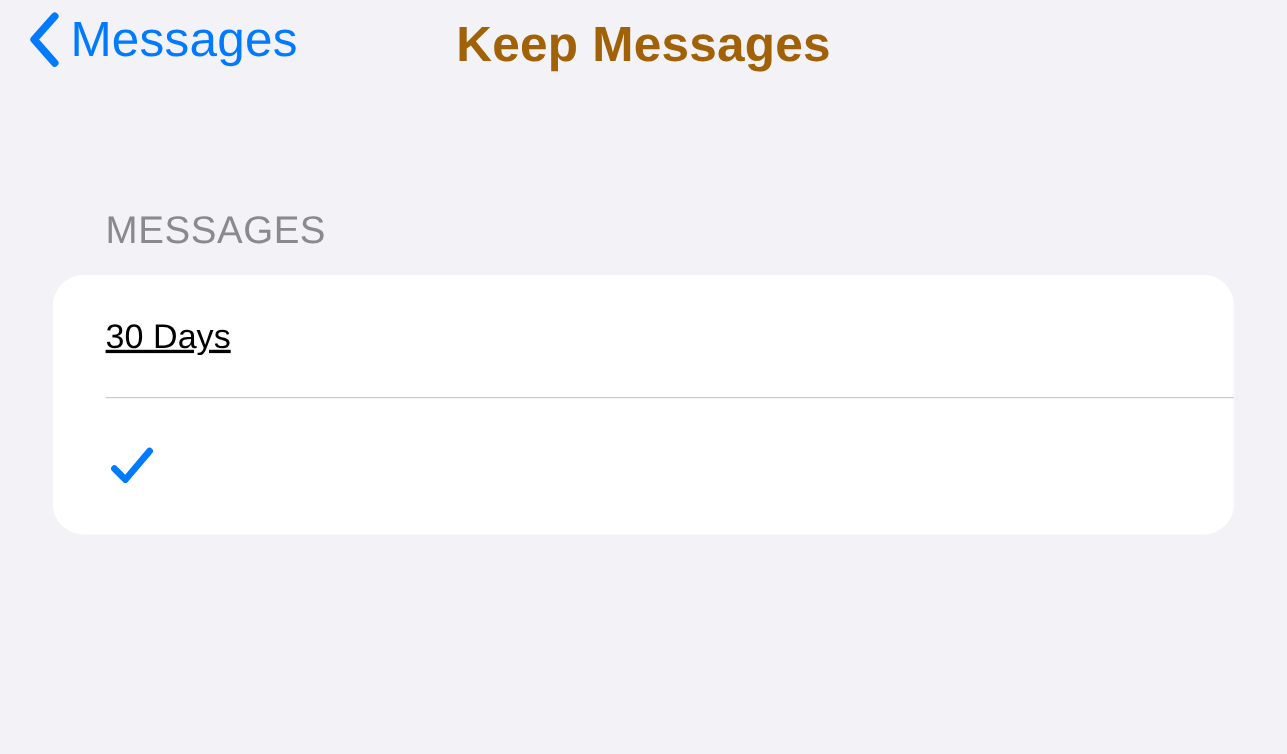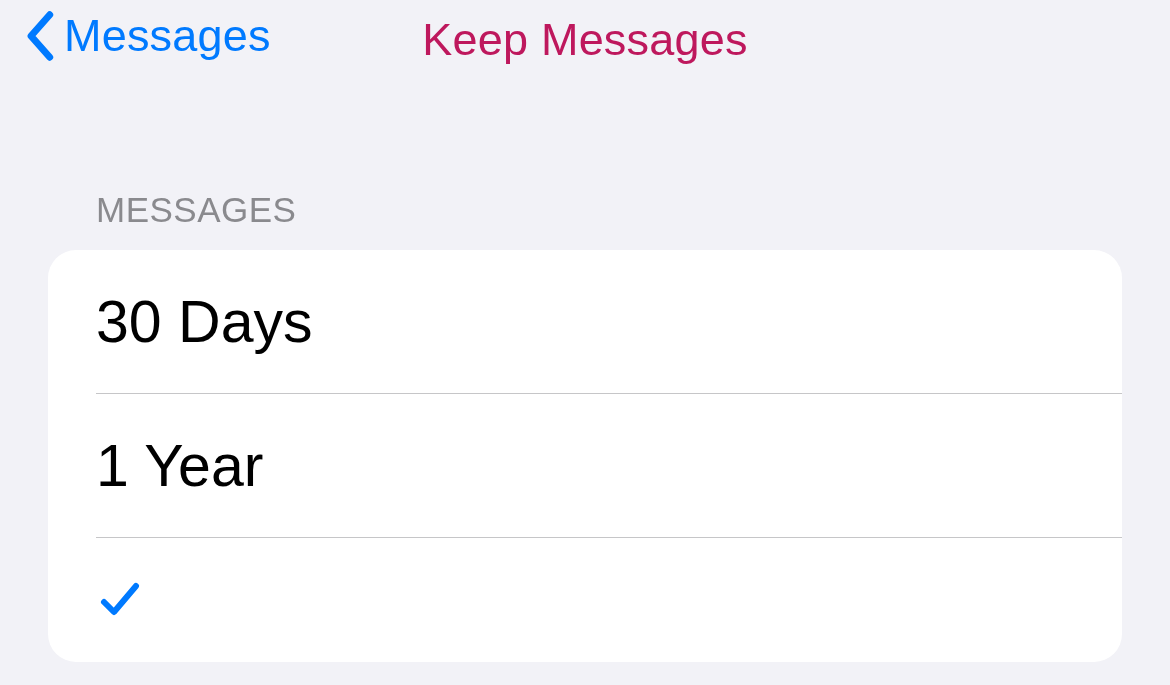--- a/index.html
+++ b/index.html
@@ -41,22 +41,22 @@
     }
     .back-chevron svg {
       width: 34px;
       height: 50px;
     }
     .nav-title {
       position: absolute;
       left: 50%;
       transform: translateX(-50%);
       font-size: 45px;
-      font-weight: 400;
-      color: #be185d;
+      font-weight: 700;
+      color: #a16207;
       letter-spacing: 0.2px;
       top: 14px;
     }
     .content {
       padding: 0 48px;
       margin-top: 100px;
     }
     .section-header {
       font-size: 35px;
       font-weight: 400;
@@ -68,25 +68,26 @@
     .list-group {
       background-color: #ffffff;
       border-radius: 28px;
       overflow: hidden;
     }
     .list-row {
       display: flex;
       align-items: center;
       justify-content: space-between;
       padding: 38px 48px 38px 48px;
-      font-size: 59px;
+      font-size: 31px;
       font-weight: 400;
       color: #000;
       cursor: pointer;
       position: relative;
+      text-decoration: underline;
     }
     .list-row:not(:last-child)::after {
       content: "";
       position: absolute;
       bottom: 0;
       left: 48px;
       right: 0;
       height: 1px;
       background-color: #c6c6c8;
     }
@@ -118,24 +119,20 @@
 <div class="content">
   <div class="section-header">MESSAGES</div>
 
   <div class="list-group">
 
     <div class="list-row">
       <span>30 Days</span>
 
     </div>
 
-    <div class="list-row">
-      <span>1 Year</span>
-
-    </div>
 
     <div class="list-row">
       <span class="checkmark">
         <svg viewBox="0 0 48 48" fill="none">
           <path d="M8 26 L18 36 L40 10" stroke="#007aff" stroke-width="6" stroke-linecap="round" stroke-linejoin="round"></path>
         </svg>
       </span>
     </div>
 
   </div>

